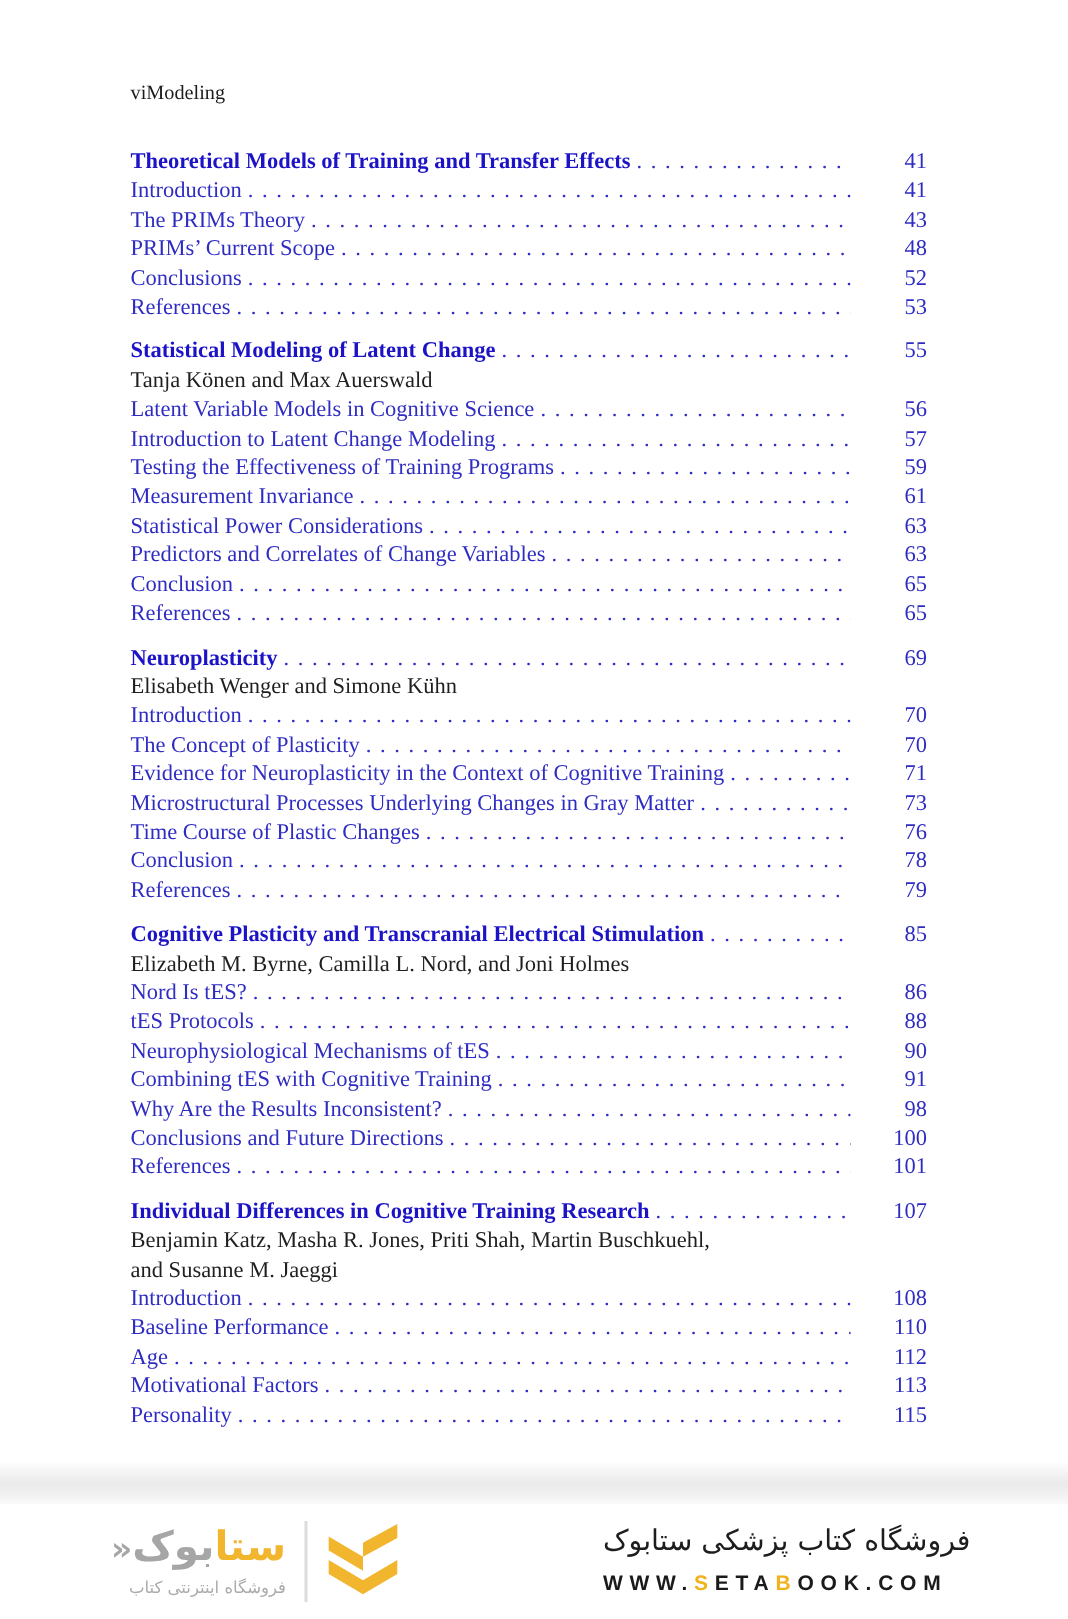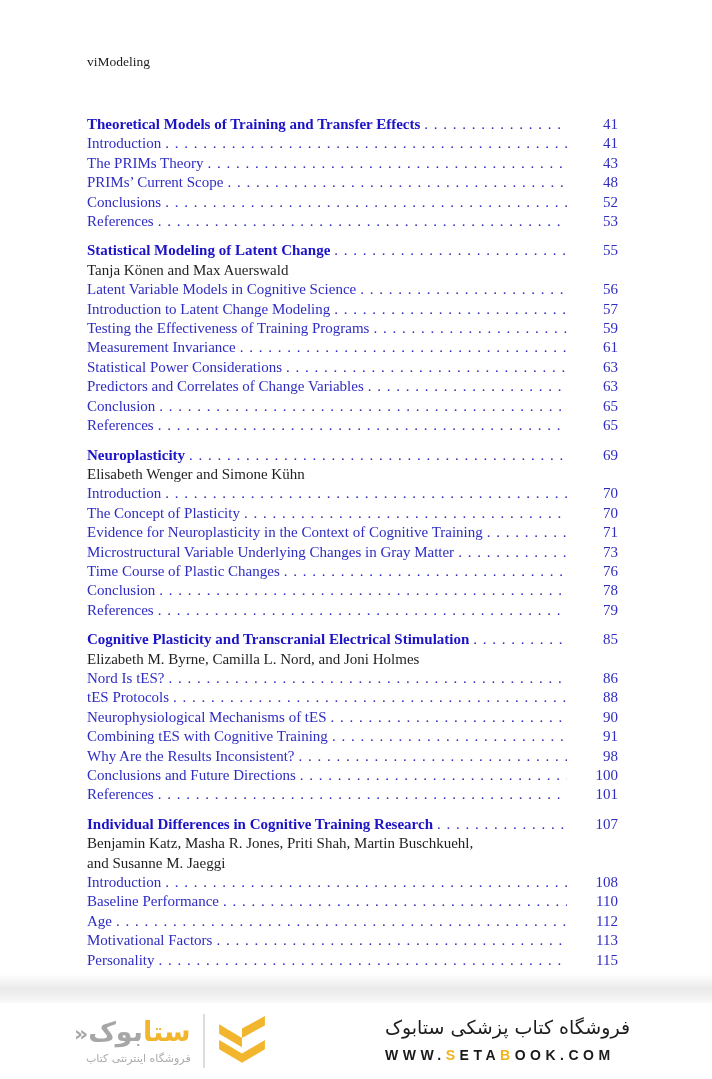--- a/index.html
+++ b/index.html
@@ -10,21 +10,21 @@
   .page{position:absolute;inset:0;}
   
   .page-head{
     position:absolute;top:54px;left:87px;right:84px;
     display:flex;align-items:baseline;
     font-size:13.5px;color:#1c1c1c;
   }
   
   .toc{position:absolute;top:91px;left:87px;width:531px;}
   .chapter{margin-top:10px;}
-  .chapter:first-child{margin-top:24px;font-family:Liberation Serif, serif;}
+  .chapter:first-child{margin-top:8px;font-family:Liberation Serif, serif;}
   .row{
     display:flex;align-items:baseline;
     font-size:15px;line-height:19.4px;color:#2f2cc2;
   }
   .row .label{white-space:nowrap;flex:0 0 auto;padding-right:2px;}
   .title-row .label{font-weight:bold;color:#1c13c6;}
   .leader{
     flex:1 1 auto;overflow:hidden;white-space:nowrap;
     color:#2f2cc2;letter-spacing:1px;margin:0 5px 0 2px;
     font-weight:normal;
@@ -35,21 +35,21 @@
   }
   
   .scan-edge{
     position:absolute;top:974px;left:0;width:712px;height:29px;
     background:linear-gradient(180deg,#ffffff 0%,#eaeaea 50%,#efefef 72%,#fafafa 100%);
   }
   
   .footer{
     position:absolute;top:1003px;left:0;right:0;height:76px;background:#ffffff;
     display:flex;align-items:center;justify-content:space-between;
-    padding:0 82px 0 72px;box-sizing:border-box;
+    padding:0 65px 0 72px;box-sizing:border-box;
     font-family:"DejaVu Sans", sans-serif;
   }
   .brand{display:flex;align-items:center;}
   .brand-text{display:flex;flex-direction:column;align-items:flex-end;}
   .wordmark{font-size:27px;font-weight:bold;line-height:30px;white-space:nowrap;}
   .wm-accent{color:#f2b52e;}
   .wm-gray{color:#a6a6a6;}
   .wm-guillemet{color:#a6a6a6;font-size:22px;font-weight:bold;padding-left:2px;}
   .tagline{font-size:11px;color:#ababab;line-height:15px;margin-top:2px;white-space:nowrap;}
   .brand-divider{width:2px;height:54px;background:#dcdcdc;margin:0 11px 0 12px;}
@@ -173,21 +173,21 @@
           <span class="label">The Concept of Plasticity</span>
           <span class="leader">. . . . . . . . . . . . . . . . . . . . . . . . . . . . . . . . . . . . . . . . . . . . . . . . . . . . . . . . . . . . . . . . . . . . . . </span>
           <span class="pg">70</span>
         </div>
         <div class="row">
           <span class="label">Evidence for Neuroplasticity in the Context of Cognitive Training</span>
           <span class="leader">. . . . . . . . . . . . . . . . . . . . . . . . . . . . . . . . . . . . . . . . . . . . . . . . . . . . . . . . . . . . . . . . . . . . . . </span>
           <span class="pg">71</span>
         </div>
         <div class="row">
-          <span class="label">Microstructural Variable Underlying Changes in Gray Matter</span>
+          <span class="label">Microstructural Processes Underlying Changes in Gray Matter</span>
           <span class="leader">. . . . . . . . . . . . . . . . . . . . . . . . . . . . . . . . . . . . . . . . . . . . . . . . . . . . . . . . . . . . . . . . . . . . . . </span>
           <span class="pg">73</span>
         </div>
         <div class="row">
           <span class="label">Time Course of Plastic Changes</span>
           <span class="leader">. . . . . . . . . . . . . . . . . . . . . . . . . . . . . . . . . . . . . . . . . . . . . . . . . . . . . . . . . . . . . . . . . . . . . . </span>
           <span class="pg">76</span>
         </div>
         <div class="row">
           <span class="label">Conclusion</span>

